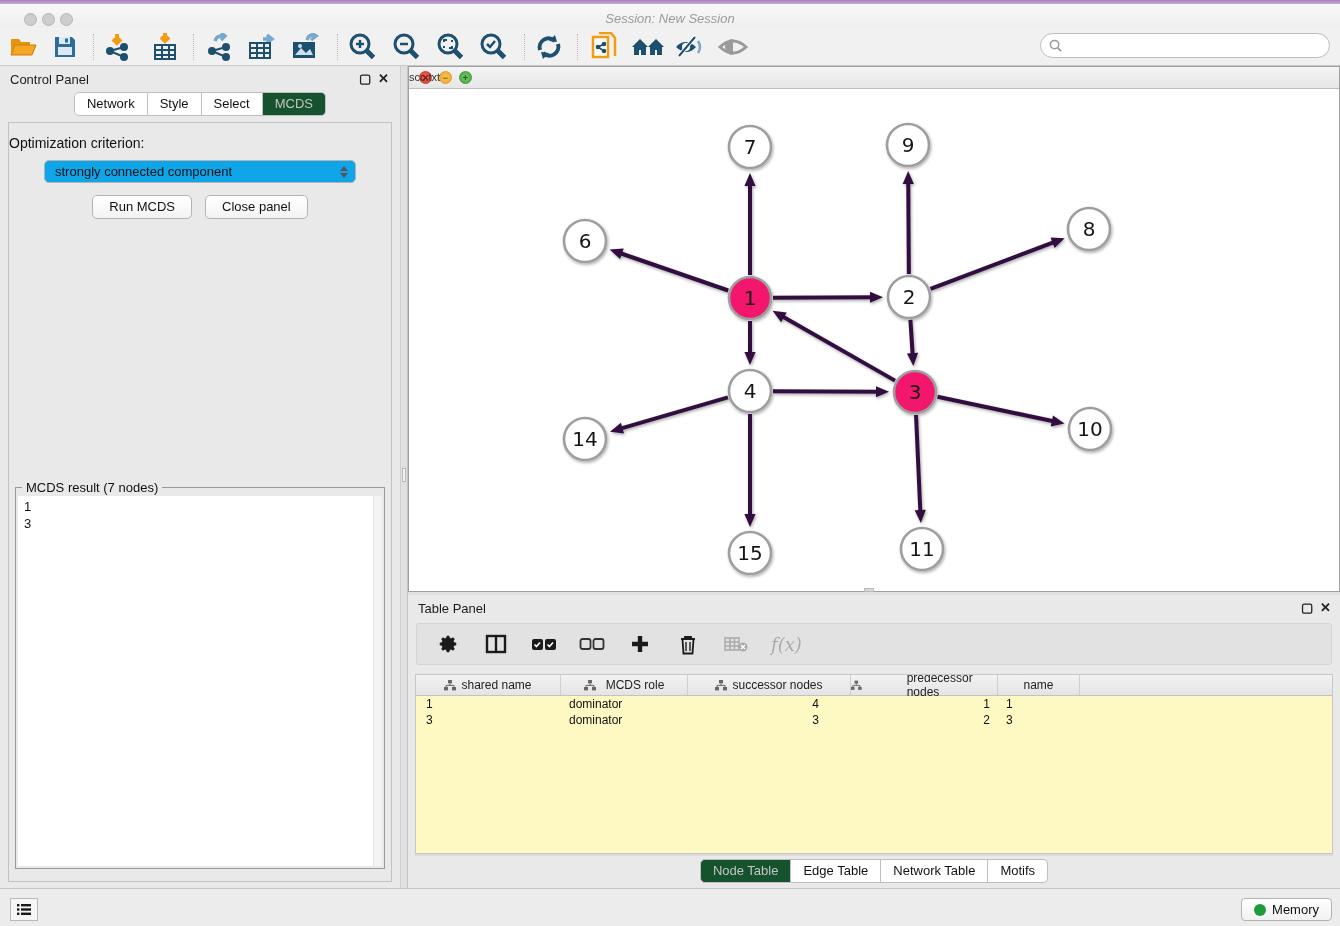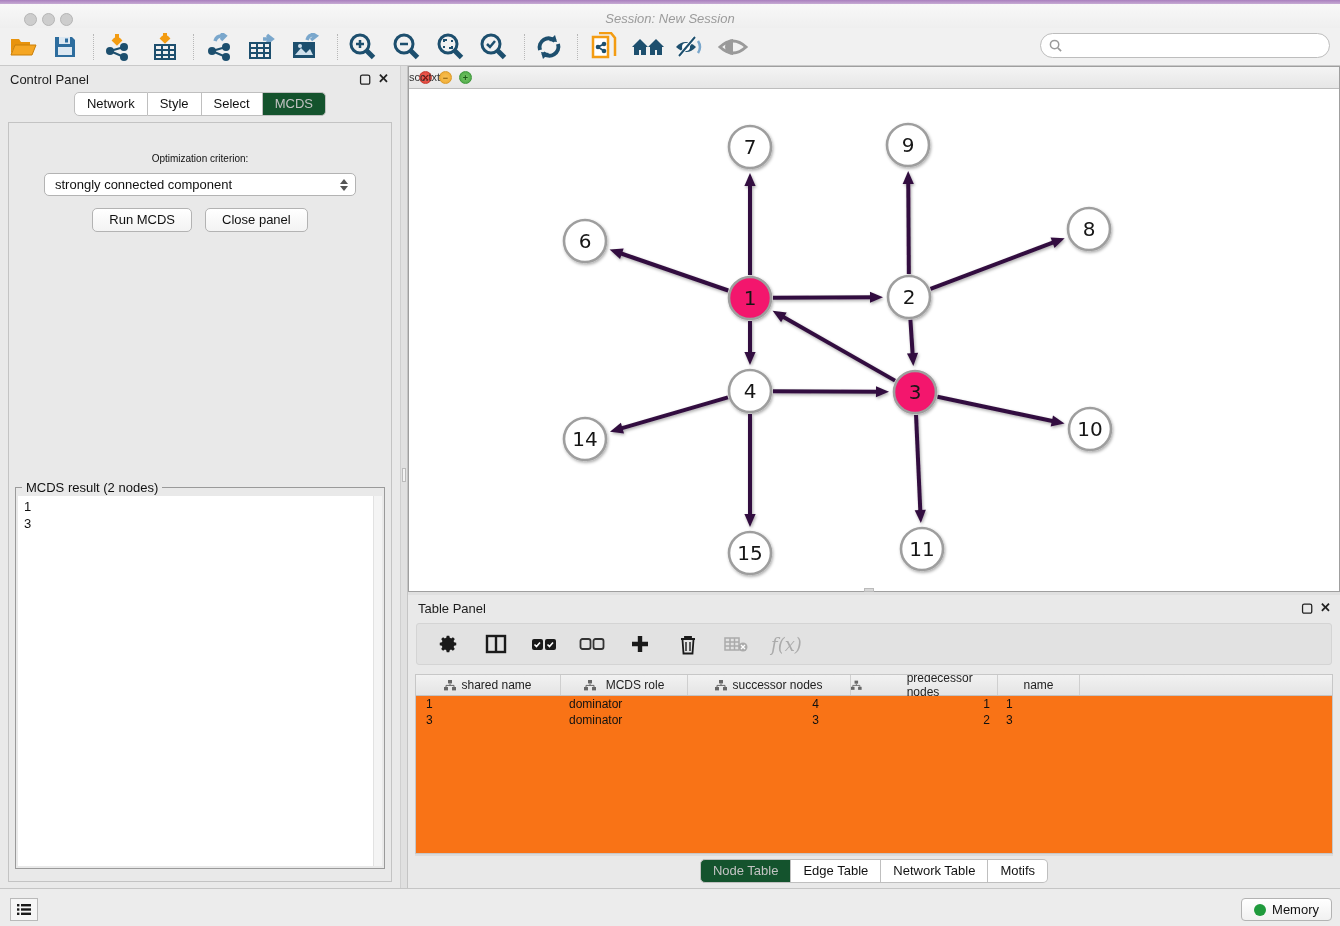--- a/index.html
+++ b/index.html
@@ -23,22 +23,22 @@
   .control-panel { position:absolute; left:0; top:66px; width:400px; height:822px; background:#e9e9e9; }
   .panel-head { position:relative; height:26px; }
   .panel-title { position:absolute; left:10px; top:6px; font-size:13px; color:#1c1c1c; }
   .float-glyph,.close-glyph { position:absolute; top:5px; font-size:13px; color:#222; font-weight:bold; cursor:default; }
   .seg-row { display:flex; justify-content:center; }
   .seg-btn { font-size:13px; padding:3px 12px 4px; background:#fff; border:1px solid #bfbfbf; border-left:none; color:#111; }
   .seg-btn:first-child { border-left:1px solid #bfbfbf; border-radius:5px 0 0 5px; }
   .seg-btn:last-child { border-radius:0 5px 5px 0; }
   .seg-btn.sel { background:#14532d; color:#c3c3c3; }
   .cp-body { position:absolute; left:8px; top:56px; width:384px; height:760px; border:1px solid #c3c3c3; background:#e9e9e9; }
-  .opt-label { margin-top:30px; text-align:center; font-size:10px; color:#111; }
-  .dropdown { position:relative; margin:9px auto 0; width:312px; height:23px; background:#ffffff; border:1px solid #b3b3b3; border-radius:5px; font-size:13px; line-height:21px; padding-left:10px; color:#111; }
+  .opt-label { margin-top:12px; font-size:14px; color:#111; }
+  .dropdown { position:relative; margin:9px auto 0; width:312px; height:23px; background:#0ea5e9; border:1px solid #b3b3b3; border-radius:5px; font-size:13px; line-height:21px; padding-left:10px; color:#111; }
   .dd-stepper { position:absolute; right:6px; top:3px; width:11px; height:16px; display:flex; flex-direction:column; align-items:center; justify-content:center; gap:2px; }
   .dd-stepper i { width:0; height:0; border-left:4px solid transparent; border-right:4px solid transparent; }
   .dd-up { border-bottom:5px solid #555; } .dd-down { border-top:5px solid #555; }
   .btn-row { display:flex; justify-content:center; gap:13px; margin-top:12px; }
   .btn { font-size:13px; padding:3px 16px 4px; background:linear-gradient(#fff,#f3f3f3); border:1px solid #b3b3b3; border-radius:5px; color:#111; }
   .result-group { position:absolute; left:6px; top:364px; width:370px; height:382px; border:1px solid #9a9a9a; }
   .result-legend { position:absolute; left:6px; top:-8px; background:#e9e9e9; padding:0 4px; font-size:13px; color:#111; }
   .result-area { position:absolute; left:2px; top:8px; right:2px; bottom:2px; background:#fff; }
   .result-text { font-size:13px; color:#111; padding:2px 0 0 6px; white-space:pre; line-height:17px; }
   .result-scroll { position:absolute; right:0; top:0; width:9px; height:100%; background:#f4f4f4; border-left:1px solid #e2e2e2; }
@@ -58,21 +58,21 @@
   .net-canvas { position:absolute; left:0; top:22px; width:930px; height:502px; background:#fff; }
   .net-grab { position:absolute; left:455px; bottom:-1px; width:10px; height:4px; background:#d8d8d8; border:1px solid #bbb; }
 
   
   .h-gap { position:absolute; left:408px; top:592px; width:932px; height:3px; background:#e0e0e0; }
 
   
   .table-panel { position:absolute; left:408px; top:595px; width:932px; height:293px; background:#e9e9e9; }
   .tp-toolbar { position:absolute; left:8px; top:28px; width:916px; height:42px; background:#e2e2e2; border:1px solid #d4d4d4; border-radius:3px; display:flex; align-items:center; gap:22px; padding-left:18px; }
   .tp-toolbar .ticon { display:flex; align-items:center; justify-content:center; width:26px; height:26px; }
-  .grid-table { position:absolute; left:7px; top:79px; width:918px; height:180px; background:#f97316; border:1px solid #c7c7c7; overflow:hidden; }
+  .grid-table { position:absolute; left:7px; top:79px; width:918px; height:180px; background:#fef9c3; border:1px solid #c7c7c7; overflow:hidden; }
   .gt-header { display:flex; height:21px; background:linear-gradient(#f2f2f2,#e4e4e4); border-bottom:1px solid #c3c3c3; }
   .gt-hcell { display:flex; align-items:center; justify-content:center; gap:5px; font-size:12px; color:#222; border-right:1px solid #cfcfcf; }
   .gt-row { display:flex; height:16px; }
   .gt-cell { font-size:12px; color:#111; line-height:16px; overflow:hidden; white-space:nowrap; }
   .tp-tabs { position:absolute; left:0; bottom:5px; width:100%; display:flex; justify-content:center; }
   .tp-strip { position:absolute; left:7px; top:259px; width:918px; height:2px; background:#dcdcdc; }
 
   
   .statusbar { position:absolute; left:0; top:888px; width:1340px; height:38px; background:#ececec; border-top:1px solid #c5c5c5; }
   .sb-listbtn { position:absolute; left:10px; top:9px; width:28px; height:23px; background:#f6f6f6; border:1px solid #b9b9b9; display:flex; align-items:center; justify-content:center; }
@@ -252,21 +252,21 @@
       <span class="dd-stepper">
           <i class="dd-up"></i>
           <i class="dd-down"></i>
         </span>
     </div>
     <div class="btn-row">
       <button class="btn">Run MCDS</button>
       <button class="btn">Close panel</button>
     </div>
     <div class="result-group">
-      <span class="result-legend">MCDS result (2 nodes)</span>
+      <span class="result-legend">MCDS result (7 nodes)</span>
       <div class="result-area">
         <div class="result-text" id="result-text">1
 3</div>
         <div class="result-scroll"></div>
       </div>
     </div>
   </div>
 </div>
 
 <div class="v-split">

